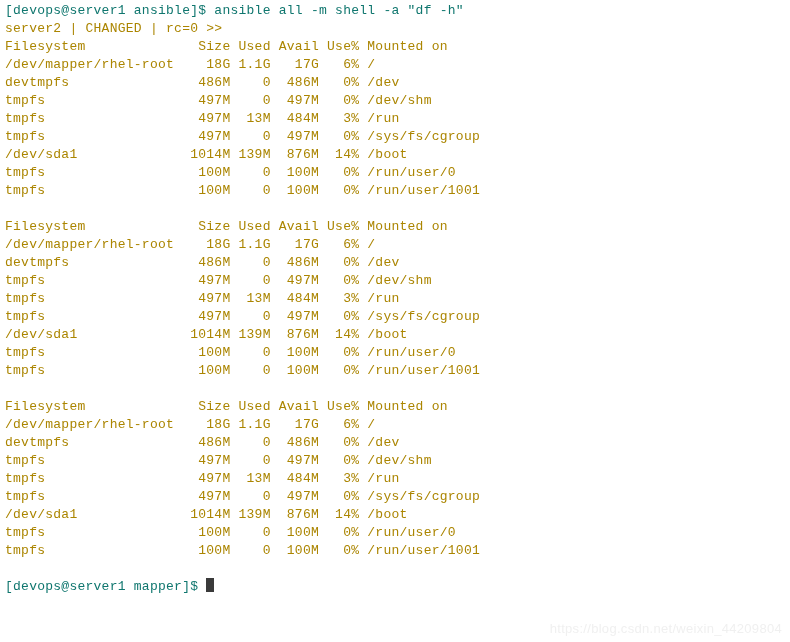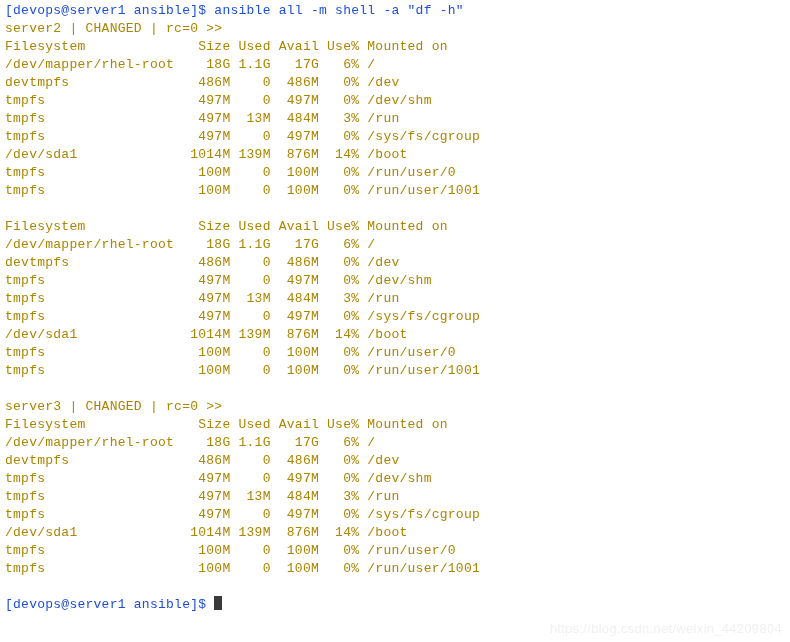--- a/index.html
+++ b/index.html
@@ -26,21 +26,21 @@
     position: relative;
     height: 18px;
     line-height: 18px;
     font-size: 13px;
     letter-spacing: 0.25px;
     white-space: pre;
     padding-left: 5px;
     font-family: "Liberation Mono", "DejaVu Sans Mono", monospace;
   }
   .line.blank { color: transparent; }
-  .prompt-line { color: #1d4ed8; }
+  .prompt-line { color: #0f766e; }
   .out { color: #ab8500; }
   .cursor-block {
     display: inline-block;
     width: 8px;
     height: 14px;
     background: #3a3a3a;
     vertical-align: -2px;
   }
   #lines-root { padding-top: 2px; }
   #watermark {
@@ -75,27 +75,26 @@
       <div class="line out">Filesystem              Size Used Avail Use% Mounted on</div>
       <div class="line out">/dev/mapper/rhel-root    18G 1.1G   17G   6% /</div>
       <div class="line out">devtmpfs                486M    0  486M   0% /dev</div>
       <div class="line out">tmpfs                   497M    0  497M   0% /dev/shm</div>
       <div class="line out">tmpfs                   497M  13M  484M   3% /run</div>
       <div class="line out">tmpfs                   497M    0  497M   0% /sys/fs/cgroup</div>
       <div class="line out">/dev/sda1              1014M 139M  876M  14% /boot</div>
       <div class="line out">tmpfs                   100M    0  100M   0% /run/user/0</div>
       <div class="line out">tmpfs                   100M    0  100M   0% /run/user/1001</div>
       <div class="line blank"> </div>
-      <div class="line out">server3 | CHANGED | rc=0 &gt;&gt;</div>
       <div class="line out">Filesystem              Size Used Avail Use% Mounted on</div>
       <div class="line out">/dev/mapper/rhel-root    18G 1.1G   17G   6% /</div>
       <div class="line out">devtmpfs                486M    0  486M   0% /dev</div>
       <div class="line out">tmpfs                   497M    0  497M   0% /dev/shm</div>
       <div class="line out">tmpfs                   497M  13M  484M   3% /run</div>
       <div class="line out">tmpfs                   497M    0  497M   0% /sys/fs/cgroup</div>
       <div class="line out">/dev/sda1              1014M 139M  876M  14% /boot</div>
       <div class="line out">tmpfs                   100M    0  100M   0% /run/user/0</div>
       <div class="line out">tmpfs                   100M    0  100M   0% /run/user/1001</div>
       <div class="line blank"> </div>
-      <div class="line prompt-line"><span>[devops@server1 ansible]$ </span><span class="cursor-block"></span></div>
+      <div class="line prompt-line"><span>[devops@server1 mapper]$ </span><span class="cursor-block"></span></div>
     </div>
   <div id="watermark">https://blog.csdn.net/weixin_44209804</div>
 </div>
 
 </body></html>

